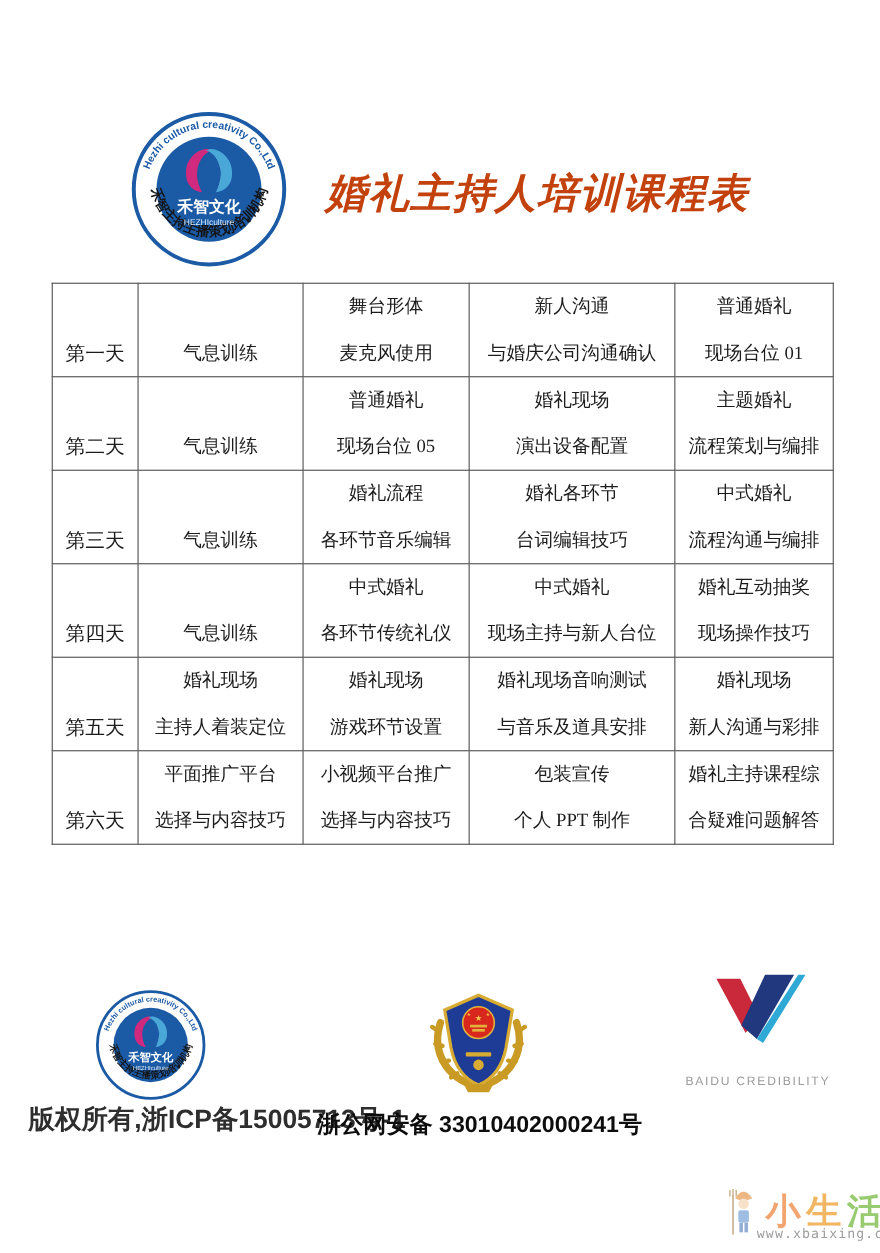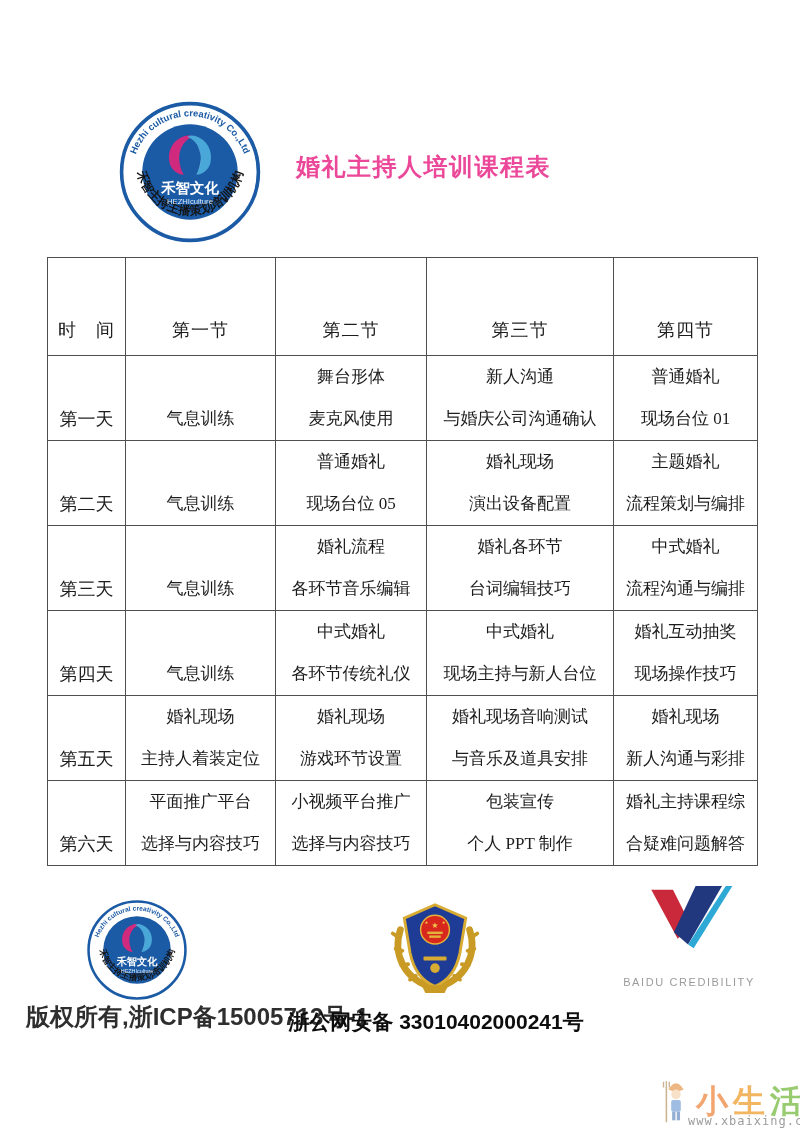--- a/index.html
+++ b/index.html
@@ -1,21 +1,21 @@
 <!DOCTYPE html>
 <html><head>
 <meta charset="utf-8">
 <style>
   html,body{margin:0;padding:0;}
   body{width:800px;height:1139px;background:#ffffff;position:relative;overflow:hidden;
        font-family:"Liberation Serif",serif;}
   .abs{position:absolute;}
   
-  #page-title{left:296px;top:151px;font-size:24px;font-weight:bold;color:#ec4899;
-              letter-spacing:1.5px;white-space:nowrap;}
+  #page-title{left:296px;top:151px;font-size:37px;font-weight:bold;color:#c2410c;
+              letter-spacing:1.5px;white-space:nowrap;font-style:italic;}
   
   #course-table{left:47px;top:257px;border-collapse:collapse;table-layout:fixed;}
   #course-table th,#course-table td{border:1px solid #4f4f4f;padding:0;text-align:center;color:#1c1c1c;}
   #course-table th{height:84px;font-size:18px;font-weight:normal;vertical-align:bottom;
                    padding-bottom:13px;letter-spacing:1px;}
   #course-table td{height:84px;font-size:17px;vertical-align:top;}
   #course-table td.day{font-size:18px;}
   td .l1{height:41px;display:flex;align-items:center;justify-content:center;white-space:nowrap;}
   td .l2{height:43px;display:flex;align-items:center;justify-content:center;white-space:nowrap;text-align:center;}
   
@@ -68,27 +68,20 @@
 
 <table class="abs" id="course-table">
   <colgroup>
     <col style="width:78px">
       <col style="width:150px">
       <col style="width:151px">
     <col style="width:187px">
       <col style="width:144px">
   </colgroup>
   <tbody>
-      <tr>
-    <th>时　间</th>
-    <th>第一节</th>
-    <th>第二节</th>
-    <th>第三节</th>
-    <th>第四节</th>
-  </tr>
   <tr>
     <td class="day">
           <div class="l1"></div>
           <div class="l2">第一天</div>
         </td>
     <td>
           <div class="l1"></div>
           <div class="l2">气息训练</div>
         </td>
     <td>

